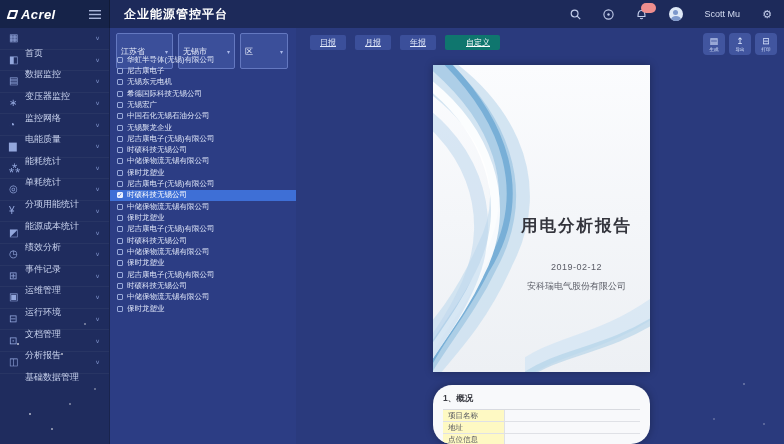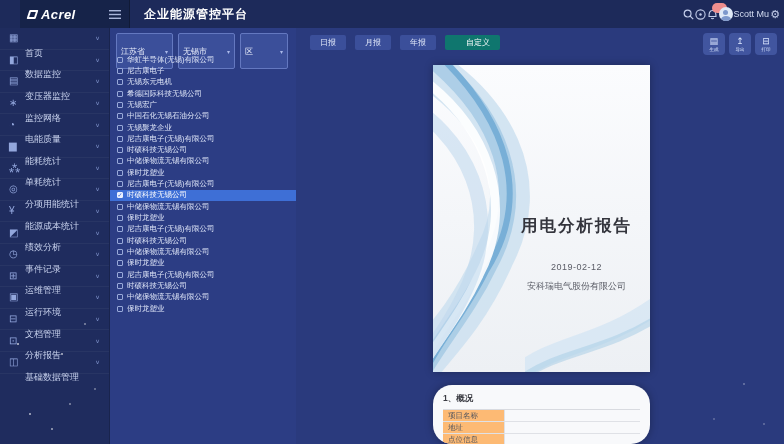--- a/index.html
+++ b/index.html
@@ -1,26 +1,26 @@
 <!DOCTYPE html>
 <html><head>
 <meta charset="utf-8">
 <style>
   *{margin:0;padding:0;box-sizing:border-box;}
   html,body{width:784px;height:444px;overflow:hidden;background:#2a3a7d;font-family:"Liberation Sans",sans-serif;}
 
   
   .header{position:absolute;left:0;top:0;width:784px;height:28px;background:#1d2a5a;display:flex;align-items:center;z-index:9;}
-  .logo-area{width:110px;height:28px;background:#162349;display:flex;align-items:center;padding:0 8px;border-right:1px solid rgba(0,0,0,.25);margin-left:20px;}
+  .logo-area{width:110px;height:28px;background:#162349;display:flex;align-items:center;padding:0 8px;border-right:1px solid rgba(0,0,0,.25);}
   .logo-mark{width:9px;height:9px;background:#fff;transform:skewX(-18deg);border-radius:1px;position:relative;}
   .logo-mark::after{content:"";position:absolute;left:2px;top:2px;width:5px;height:5px;background:#162349;}
   .logo-text{color:#fff;font-weight:bold;font-style:italic;font-size:13px;letter-spacing:.4px;margin-left:4px;}
   .hamburger{margin-left:auto;cursor:pointer;display:flex;}
   .app-title{color:#fff;font-size:12px;font-weight:bold;margin-left:14px;letter-spacing:1px;}
-  .header-right{margin-left:auto;display:flex;align-items:center;gap:1px;padding-right:4px;justify-content:flex-end;}
+  .header-right{margin-left:auto;display:flex;align-items:center;gap:22px;padding-right:12px;justify-content:flex-end;}
   .hicon{display:flex;align-items:center;}
   .bell-wrap{position:relative;}
   .badge{position:absolute;top:-5px;left:5px;width:15px;height:10px;background:#ee8e8e;border-radius:5px;}
   .avatar{width:14px;height:14px;border-radius:50%;background:#dfe9f7;position:relative;overflow:hidden;flex:none;}
   .avatar::before{content:"";position:absolute;left:4.5px;top:2.5px;width:5px;height:5px;border-radius:50%;background:#7d98cc;}
   .avatar::after{content:"";position:absolute;left:2px;top:8.5px;width:10px;height:7px;border-radius:50%;background:#7d98cc;}
   .user-name{color:#d5ddf2;font-size:9px;cursor:pointer;}
   .gear{color:#c3cdea;font-size:11px;line-height:11px;cursor:pointer;}
 
   
@@ -48,41 +48,41 @@
   .tree{position:absolute;left:0;top:26px;right:0;}
   .tree-item{height:11.32px;display:flex;align-items:center;padding-left:7px;color:#dfe6f8;font-size:7.5px;white-space:nowrap;cursor:pointer;}
   .cb{width:6px;height:6px;border:1px solid #98a9d9;border-radius:1px;margin-right:4px;flex:none;display:flex;align-items:center;justify-content:center;background:transparent;}
   .cb i{font-style:normal;font-size:6px;line-height:1;color:#2b5bd0;display:none;}
   .tree-item.checked .cb{background:#eaf1ff;border-color:#eaf1ff;}
   .tree-item.checked .cb i{display:block;}
   .tree-item.selected{background:#3e6fd6;color:#fff;}
 
   
   .tabs{position:absolute;left:310px;top:35px;display:flex;gap:9px;z-index:3;}
-  .tab{height:15px;padding:0 10px;background:#3b4f9a;border-radius:2px;color:#e4ebfb;font-size:8px;display:flex;align-items:center;cursor:pointer;}
+  .tab{height:15px;padding:0 10px;background:#3b4f9a;border-radius:2px;color:#e4ebfb;font-size:8px;display:flex;align-items:center;cursor:pointer;text-decoration:underline;}
   .tab.active{background:#0f766e;color:#fff;padding-left:21px;}
   .actions{position:absolute;right:7px;top:33px;display:flex;gap:4px;z-index:3;}
   .action-btn{width:22px;height:22px;background:#41559f;border-radius:4px;display:flex;flex-direction:column;align-items:center;justify-content:center;color:#dbe6ff;cursor:pointer;}
   .action-btn .aicon{font-size:9px;line-height:10px;font-style:normal;}
   .action-btn .albl{font-size:5px;line-height:6px;transform:scale(.9);}
 
   
   .page1{position:absolute;left:433px;top:65px;width:217px;height:307px;background:linear-gradient(180deg,#fbfcfe 0%,#edf0f4 100%);overflow:hidden;box-shadow:0 0 8px rgba(0,0,0,.3);z-index:2;}
   .wave-left{position:absolute;left:0;top:0;}
   .wave-br{position:absolute;right:0;bottom:0;}
   .cover-content{position:absolute;left:72px;right:2px;top:150px;text-align:center;}
   .cover-title{font-size:16.5px;font-weight:bold;color:#33343c;letter-spacing:2px;}
   .cover-date{margin-top:25px;font-size:9px;color:#5a5c66;letter-spacing:.5px;}
   .cover-company{margin-top:8px;font-size:9px;color:#5a5c66;}
 
   .page2{position:absolute;left:433px;top:385px;width:217px;height:59px;background:#f8f9fb;overflow:hidden;box-shadow:0 0 8px rgba(0,0,0,.3);z-index:2;border-radius:19px;}
   .sec-title{margin:8px 0 4px 10px;font-size:8.5px;font-weight:bold;color:#3a3b42;}
   .otable{margin:0 10px;border-top:1px solid #d9dbe0;}
   .orow{display:flex;height:12px;border-bottom:1px solid #dfe1e6;align-items:stretch;}
-  .olabel{width:62px;padding-left:5px;font-size:7.5px;color:#55575f;border-right:1px solid #dfe1e6;display:flex;align-items:center;background:#fdba74;}
+  .olabel{width:62px;padding-left:5px;font-size:7.5px;color:#55575f;border-right:1px solid #dfe1e6;display:flex;align-items:center;background:#fef9c3;}
   .oval{flex:1;font-size:7.5px;color:#55575f;}
 
   
   body::after{content:"";position:absolute;right:0;bottom:0;width:160px;height:120px;pointer-events:none;background-image:
     radial-gradient(circle 1px at 120px 60px, rgba(255,255,255,.25) 99%, transparent),
     radial-gradient(circle 1.2px at 90px 95px, rgba(255,255,255,.2) 99%, transparent),
     radial-gradient(circle 1px at 140px 100px, rgba(255,255,255,.22) 99%, transparent);}
 </style>
 </head>
 <body>

